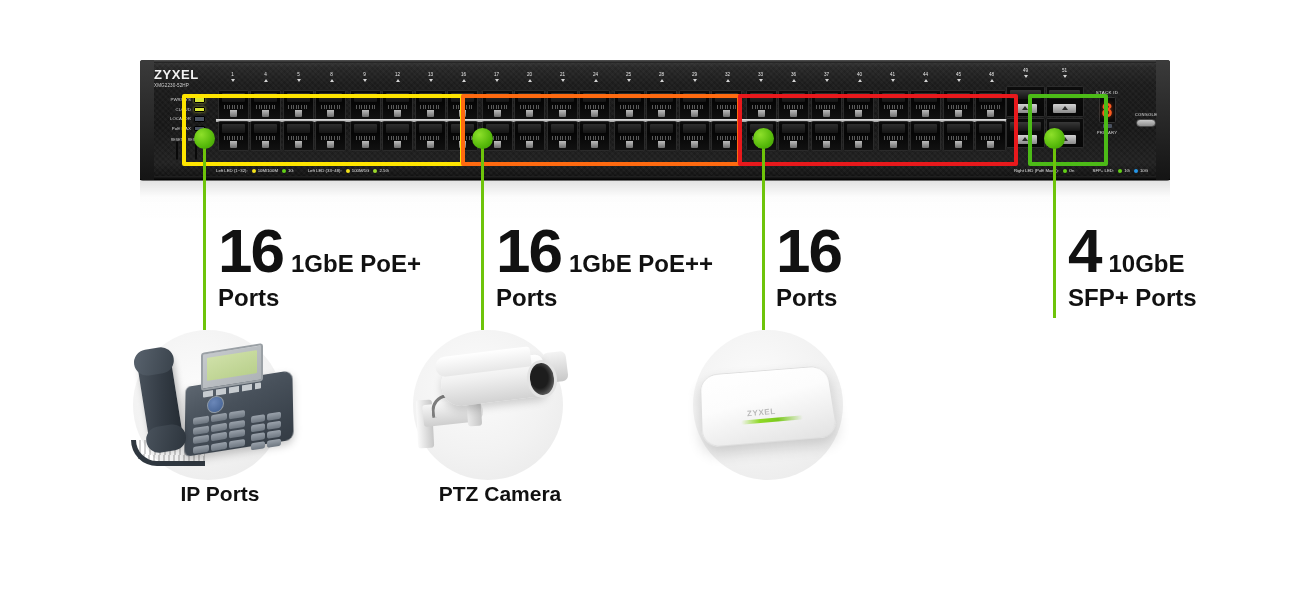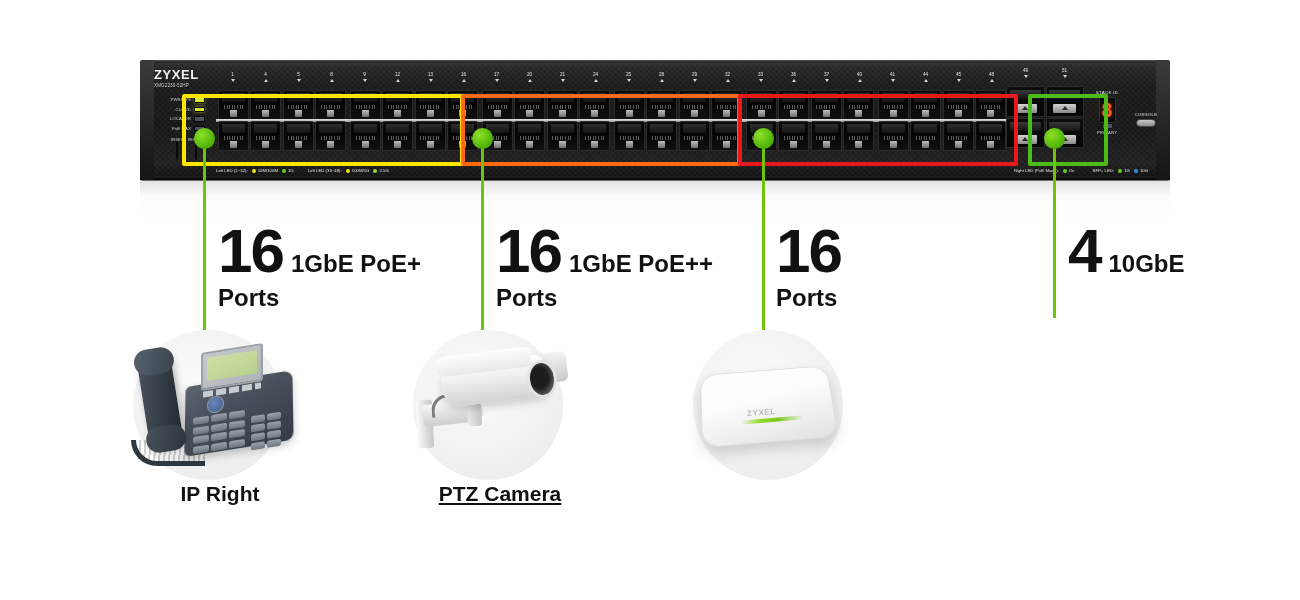--- a/index.html
+++ b/index.html
@@ -899,20 +899,21 @@
       <span class="big">16</span>
     </div>
     <div class="l2">Ports</div>
   </div>
 
   <div class="callout" style="left:1068px; top:222px;">
     <div class="l1">
       <span class="big">4</span>
       <span class="spd">10GbE</span>
     </div>
+    <div class="l2">SFP+ Ports</div>
   </div>
 
   <div class="device" style="left:125px; top:330px; width:190px; height:140px;">
     <div class="devcircle" style="left:8px; top:0;"></div>
     <div class="phone" style="position:absolute; inset:0;">
       <div class="ph-cord"></div>
       <div class="ph-base"></div>
       <div class="ph-screen"></div>
       <div class="ph-softkeys"></div>
       <div class="ph-nav"></div>
@@ -936,36 +937,36 @@
           <span></span>
           <span></span>
         <span></span>
           <span></span>
           <span></span>
           <span></span>
       </div>
       <div class="ph-handset"></div>
     </div>
   </div>
-  <div class="devcap" style="left:125px; top:482px; width:190px;">IP Right</div>
+  <div class="devcap" style="left:125px; top:482px; width:190px;">IP Ports</div>
 
   <div class="device" style="left:405px; top:330px; width:190px; height:140px;">
     <div class="devcircle" style="left:8px; top:0;"></div>
     <div class="cam" style="position:absolute; inset:0;">
       <div class="cam-plate"></div>
       <div class="cam-mount"></div>
       <div class="cam-cable"></div>
       <div class="cam-arm"></div>
       <div class="cam-ring"></div>
       <div class="cam-body"></div>
       <div class="cam-sun"></div>
       <div class="cam-lens"></div>
     </div>
   </div>
-  <div class="devcap" style="left:405px; top:482px; width:190px;text-decoration:underline;">PTZ Camera</div>
+  <div class="devcap" style="left:405px; top:482px; width:190px;">PTZ Camera</div>
 
   <div class="device" style="left:685px; top:330px; width:190px; height:140px;">
     <div class="devcircle" style="left:8px; top:0;"></div>
     <div class="ap" style="position:absolute; inset:0;">
       <div class="ap-body"></div>
       <div class="ap-logo">ZYXEL</div>
       <div class="ap-led"></div>
     </div>
   </div>
 

